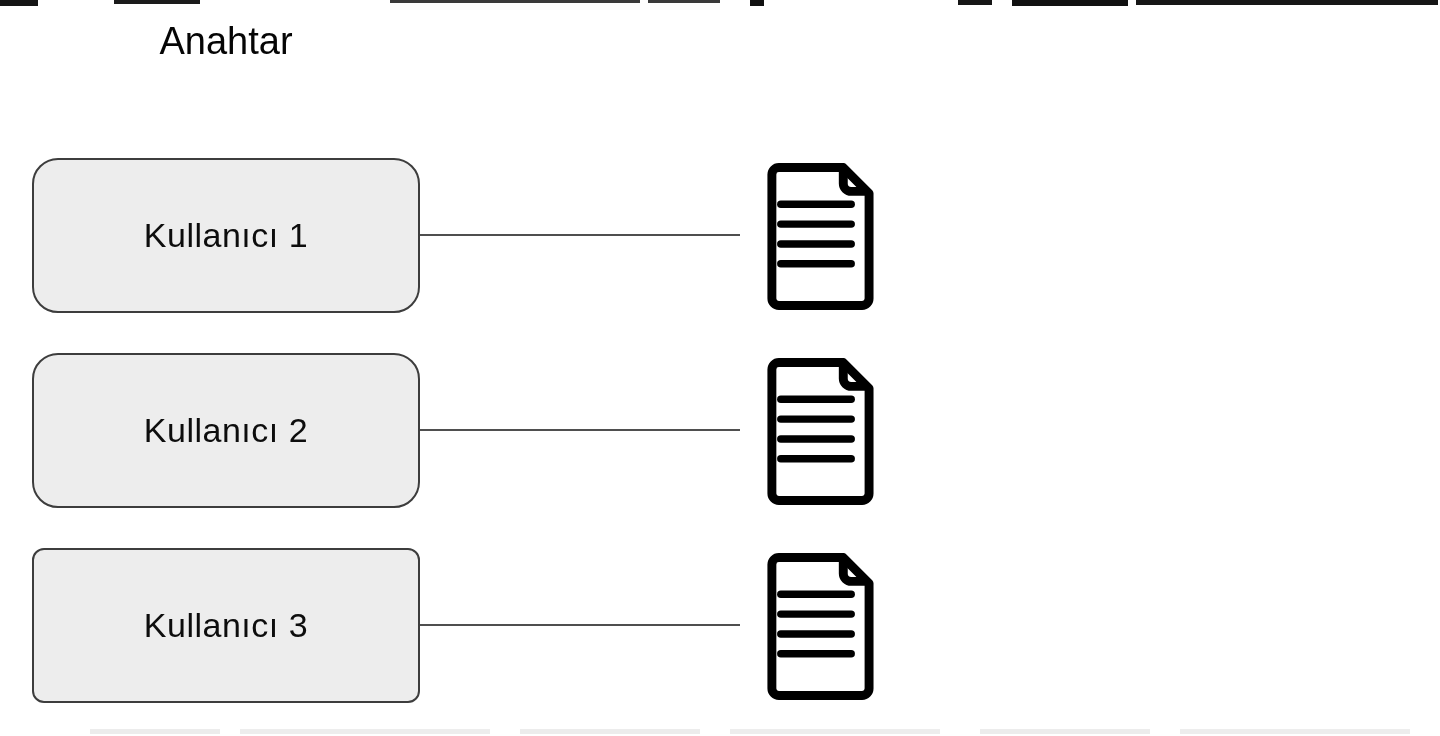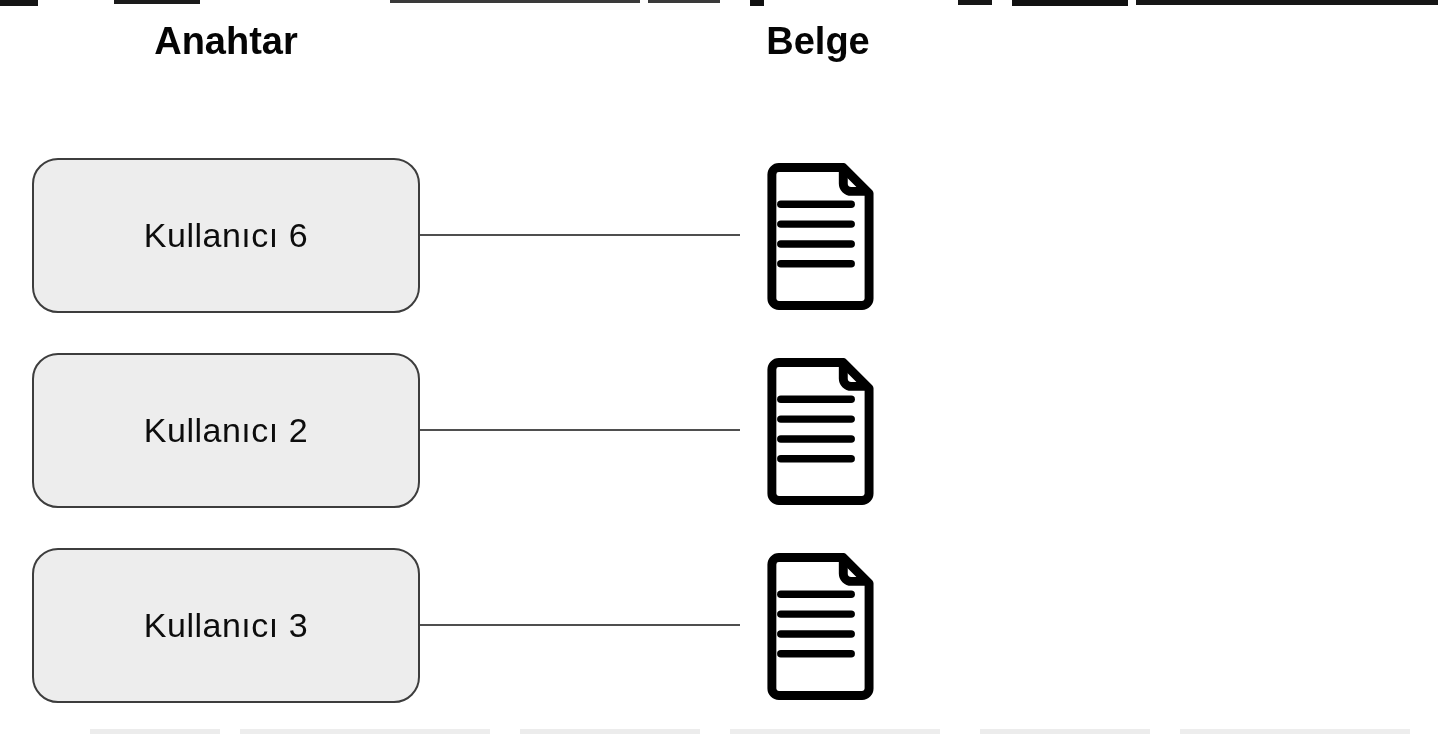--- a/index.html
+++ b/index.html
@@ -10,21 +10,21 @@
     overflow:hidden;
     font-family:"Liberation Sans", sans-serif;
     color:#000;
   }
   .artifact { position:absolute; }
   .col-header {
     position:absolute;
     top:20px;
     transform:translateX(-50%);
     font-size:38px;
-    font-weight:bold;
+    font-weight:normal;
     color:#050505;
     white-space:nowrap;
   }
   .key-box {
     position:absolute;
     left:32px;
     width:388px;
     height:155px;
     box-sizing:border-box;
     background:#ededed;
@@ -51,21 +51,21 @@
     left:758px;
     width:119px;
     height:157px;
   }
   .row-1 .key-box { top:158px; }
   .row-1 .connector { top:234px; }
   .row-1 .doc-icon { top:158px; }
   .row-2 .key-box { top:353px;text-align:center; }
   .row-2 .connector { top:429px; }
   .row-2 .doc-icon { top:353px; }
-  .row-3 .key-box { top:548px; }
+  .row-3 .key-box { top:548px;border-radius:12px; }
   .row-3 .connector { top:624px; }
   .row-3 .doc-icon { top:548px; }
 </style>
 </head>
 <body>
 
 <div class="canvas">
 
   <div class="artifact" style="left:0;top:0;width:38px;height:6px;background:#151515;"></div>
   <div class="artifact" style="left:114px;top:0;width:86px;height:4px;background:#1b1b1b;"></div>
@@ -77,25 +77,24 @@
   <div class="artifact" style="left:1136px;top:0;width:302px;height:5px;background:#161616;"></div>
 
   <div class="artifact" style="left:90px;top:729px;width:130px;height:5px;background:#ececec;"></div>
   <div class="artifact" style="left:240px;top:729px;width:250px;height:5px;background:#ededed;"></div>
   <div class="artifact" style="left:520px;top:729px;width:180px;height:5px;background:#ececec;"></div>
   <div class="artifact" style="left:730px;top:729px;width:210px;height:5px;background:#ededed;"></div>
   <div class="artifact" style="left:980px;top:729px;width:170px;height:5px;background:#ececec;"></div>
   <div class="artifact" style="left:1180px;top:729px;width:230px;height:5px;background:#ededed;"></div>
 
   <div class="col-header" style="left:226px;">Anahtar</div>
-  <div class="col-header" style="left:818px;">Belge</div>
 
   <div class="row row-1">
     <div class="key-box">
-      <span class="key-label">Kullanıcı 6</span>
+      <span class="key-label">Kullanıcı 1</span>
     </div>
     <div class="connector"></div>
     <svg class="doc-icon" viewBox="0 0 120 155">
       <path d="M21 8 H86 L112 34 V140 A7 7 0 0 1 105 147 H21 A7 7 0 0 1 14 140 V15 A7 7 0 0 1 21 8 Z" fill="#ffffff" stroke="#000000" stroke-width="9" stroke-linejoin="round"></path>
       <path d="M86 8 V24 A8 8 0 0 0 94 32 H110" fill="none" stroke="#000000" stroke-width="9" stroke-linejoin="round"></path>
       <line x1="23" y1="45" x2="94" y2="45" stroke="#000000" stroke-width="7.5" stroke-linecap="round"></line>
       <line x1="23" y1="65" x2="94" y2="65" stroke="#000000" stroke-width="7.5" stroke-linecap="round"></line>
       <line x1="23" y1="85" x2="94" y2="85" stroke="#000000" stroke-width="7.5" stroke-linecap="round"></line>
       <line x1="23" y1="105" x2="94" y2="105" stroke="#000000" stroke-width="7.5" stroke-linecap="round"></line>
     </svg>

